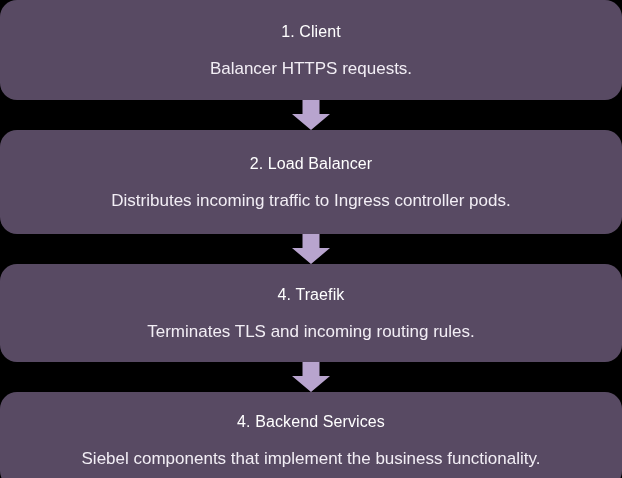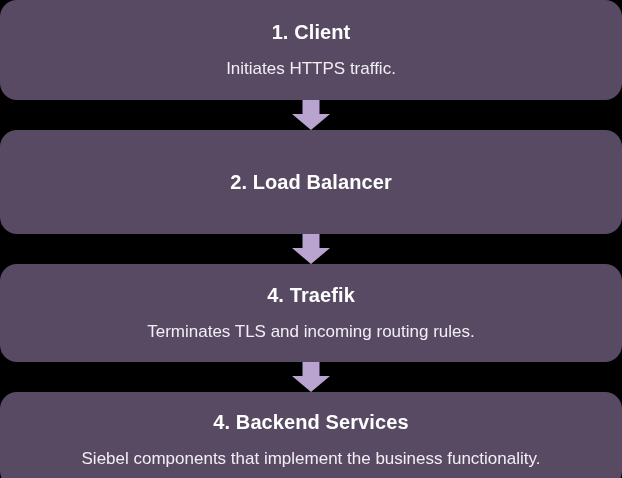--- a/index.html
+++ b/index.html
@@ -35,22 +35,22 @@
     width: 100%;
     padding: 6px 10px;
     flex: 0 0 auto;
   }
 
   
   .step-box.first { border-top-left-radius: 17px; border-top-right-radius: 17px; }
 
   .step-title {
     color: #FFFFFF;
-    font-weight: bold;
-    font-size: 20px;
+    font-weight: normal;
+    font-size: 16px;
     line-height: 26px;
     letter-spacing: 0.1px;
     white-space: nowrap;
   }
 
   .step-desc {
     color: #F2EEF5;
     font-weight: normal;
     font-size: 17px;
     line-height: 24px;
@@ -73,31 +73,32 @@
     display: block;
   }
 </style>
 </head>
 <body>
 
 <div id="flow">
 
   <div class="step-box first" style="height:100px;">
     <div class="step-title">1. Client</div>
-    <div class="step-desc">Initiates HTTPS traffic.</div>
+    <div class="step-desc">Balancer HTTPS requests.</div>
   </div>
 
   <div class="arrow-wrap">
     <svg class="arrow-down" viewBox="0 0 38 30">
       <polygon points="10.5,0 27.5,0 27.5,14 38,14 19,30 0,14 10.5,14" fill="#B8A4CE"></polygon>
     </svg>
   </div>
 
   <div class="step-box" style="height:104px;">
     <div class="step-title">2. Load Balancer</div>
+    <div class="step-desc">Distributes incoming traffic to Ingress controller pods.</div>
   </div>
 
   <div class="arrow-wrap">
     <svg class="arrow-down" viewBox="0 0 38 30">
       <polygon points="10.5,0 27.5,0 27.5,14 38,14 19,30 0,14 10.5,14" fill="#B8A4CE"></polygon>
     </svg>
   </div>
 
   <div class="step-box" style="height:98px;">
     <div class="step-title">4. Traefik</div>

